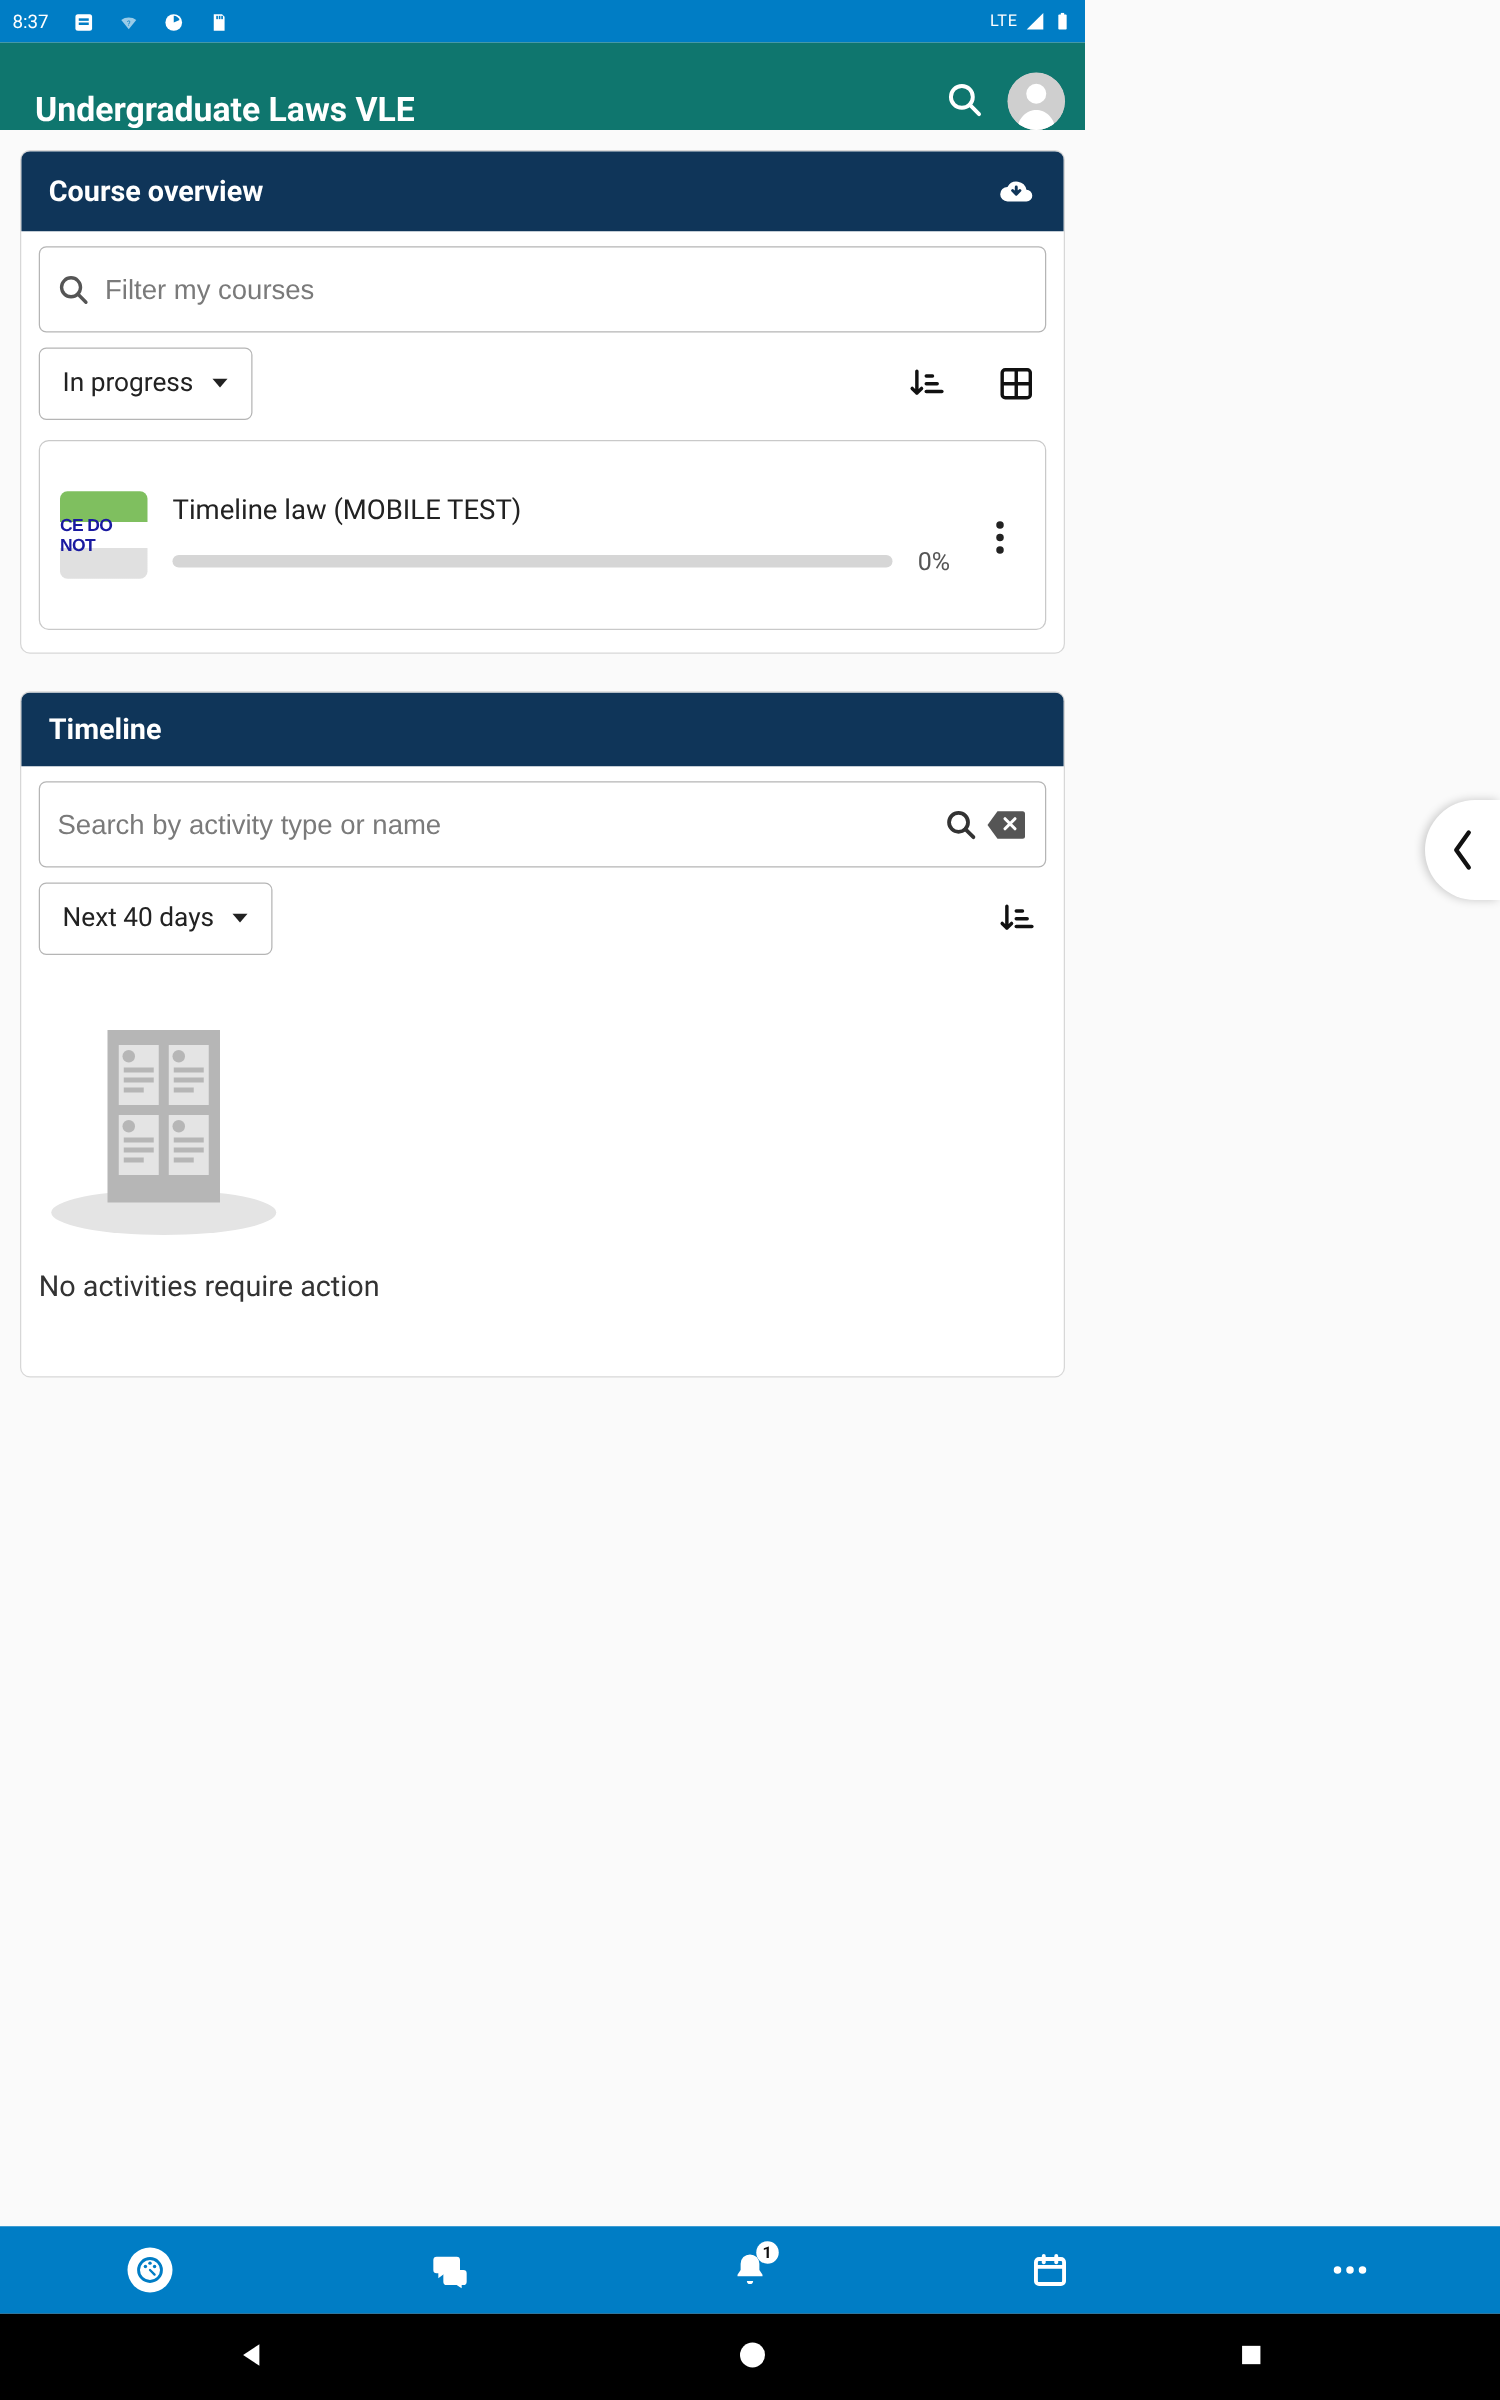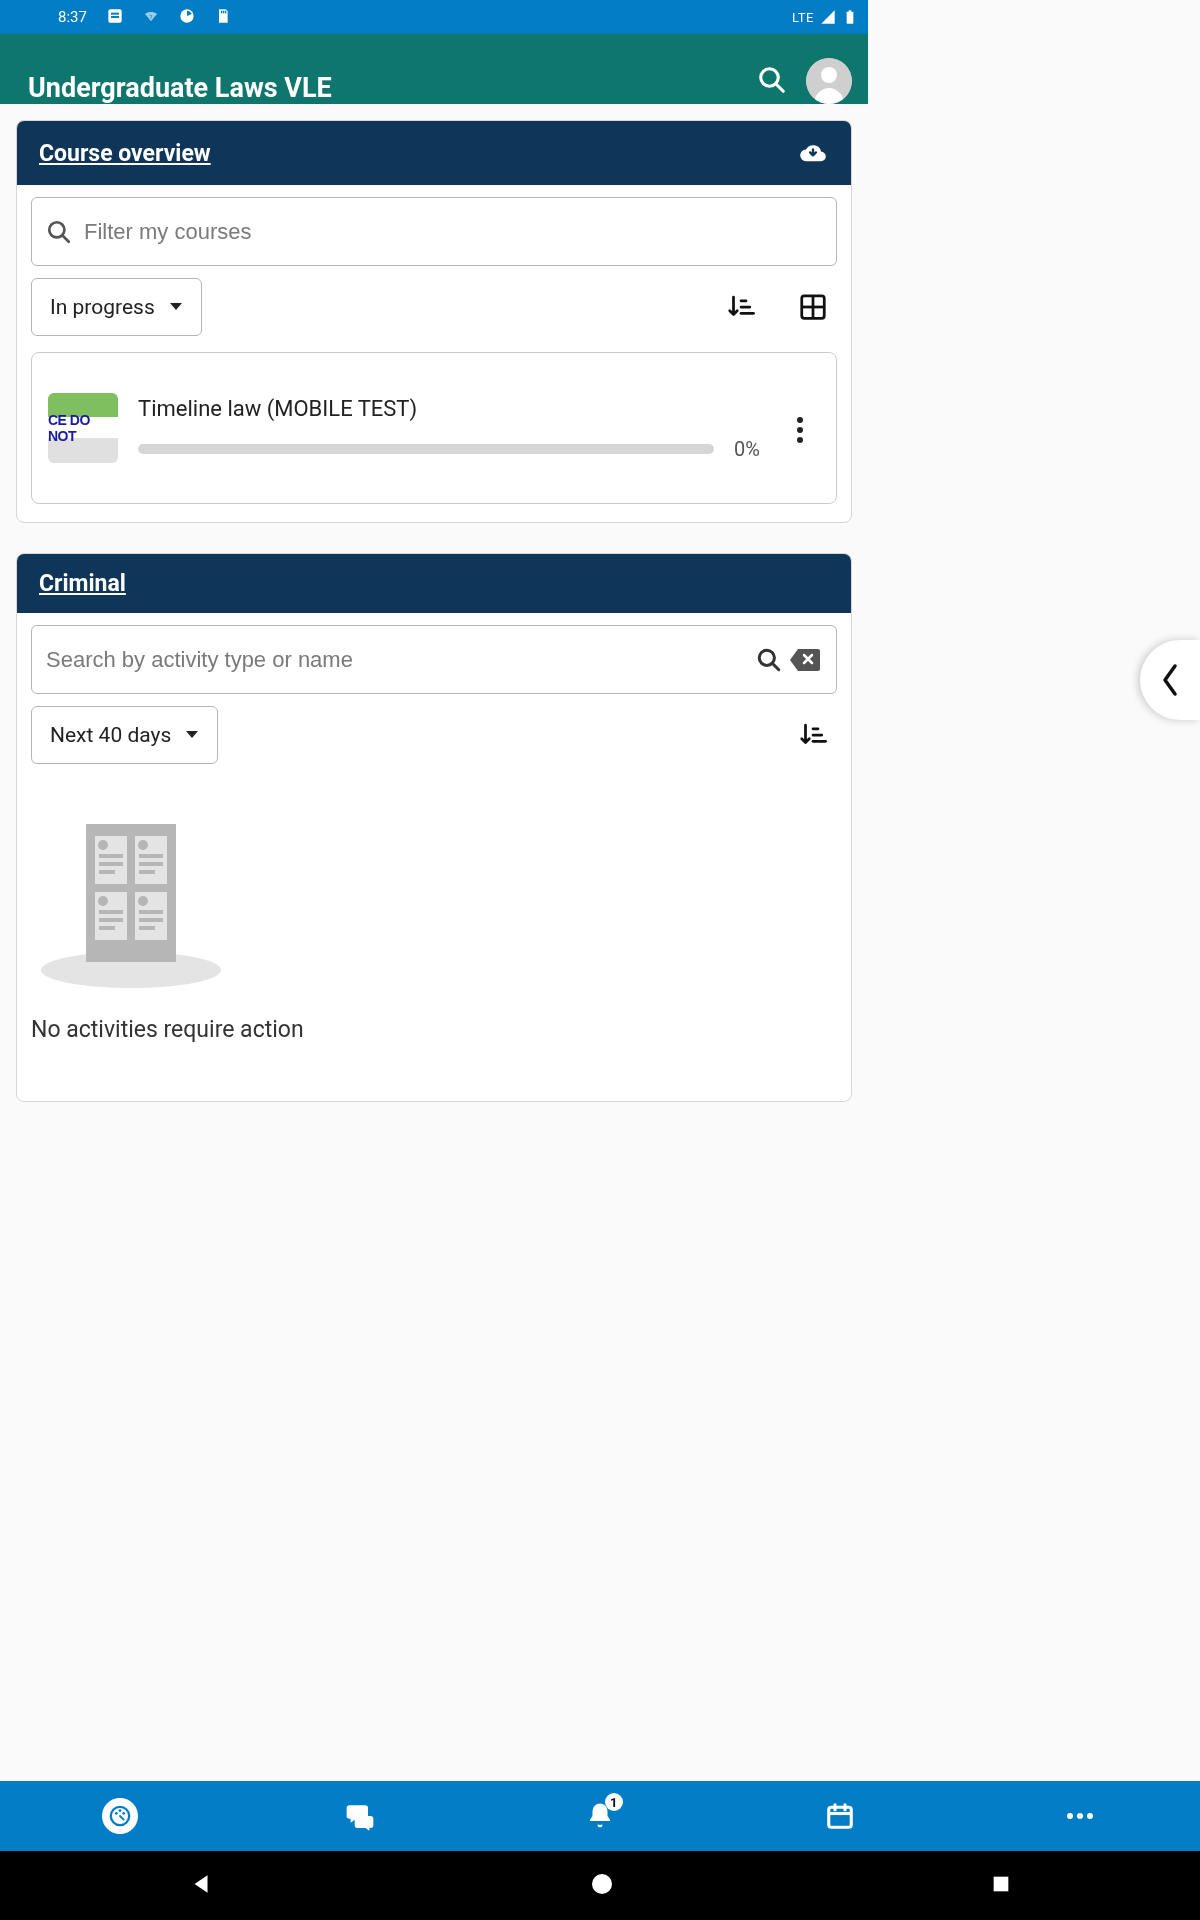--- a/index.html
+++ b/index.html
@@ -1,29 +1,29 @@
 <!DOCTYPE html>
 <html><head>
 <meta charset="utf-8">
 <style>
   * { box-sizing: border-box; margin: 0; padding: 0; }
   html, body { width: 868px; height: 1389px; font-family: -apple-system, Roboto, "Helvetica Neue", Arial, sans-serif; background: #fafafa; overflow: hidden; }
   .status-bar { height: 34px; background: #007dc5; color: #fff; display: flex; align-items: center; padding: 0 10px; font-size: 15px; }
-  .status-left { display: flex; align-items: flex-start; gap: 20px; margin-left: 48px; }
+  .status-left { display: flex; align-items: flex-end; gap: 20px; }
   .status-right { margin-left: auto; display: flex; align-items: center; gap: 6px; font-size: 13px; letter-spacing: 0.5px; }
   .status-icon { width: 16px; height: 16px; fill: #fff; }
   .app-header { height: 70px; background: #0f766e; color: #fff; display: flex; align-items: flex-end; padding: 0 16px 0 28px; }
   .app-title { font-size: 27px; font-weight: 700; flex: 1; }
   .header-action { width: 48px; height: 48px; display: flex; align-items: center; justify-content: center; cursor: pointer; }
   .avatar { width: 46px; height: 46px; border-radius: 50%; background: #c8c8c8; display: flex; align-items: center; justify-content: center; margin-left: 10px; overflow:hidden; }
   .avatar svg { width: 46px; height: 46px; }
   .content { padding: 16px; }
   .card { background: #fff; border: 1px solid #d7d7d7; border-radius: 8px; overflow: hidden; margin-bottom: 30px; }
   .card-header { background: #0f3559; color: #fff; padding: 16px 22px; display: flex; align-items: center; }
-  .card-header-title { font-size: 23px; font-weight: 700; flex: 1; text-decoration: underline; }
+  .card-header-title { font-size: 23px; font-weight: 700; flex: 1; }
   .card-header-action { width: 32px; height: 32px; display:flex; align-items:center; justify-content:center; cursor:pointer; }
   .card-body { padding: 12px 14px 18px 14px; }
   .search-box { border: 1px solid #b5b5b5; border-radius: 6px; height: 69px; display: flex; align-items: center; padding: 0 14px; gap: 12px; margin-bottom: 12px; position:relative; }
   .search-box input { border: none; outline: none; font-size: 22px; color: #333; flex: 1; background: transparent; }
   .search-box input::placeholder { color: #7a7a7a; }
   .search-icon { width: 26px; height: 26px; fill: #555; }
   .filter-row { display: flex; align-items: center; gap: 24px; margin-bottom: 16px; }
   .dropdown-btn { border: 1px solid #b5b5b5; border-radius: 6px; height: 58px; padding: 0 18px; display: flex; align-items: center; gap: 14px; font-size: 21px; color: #222; background: #fff; cursor: pointer; }
   .spacer-flex { flex: 1; }
   .icon-btn { width: 48px; height: 48px; display: flex; align-items: center; justify-content: center; cursor: pointer; }
@@ -166,21 +166,21 @@
               <circle cx="4" cy="14" r="3" fill="#222"></circle>
               <circle cx="4" cy="24" r="3" fill="#222"></circle>
             </svg>
         </div>
       </div>
     </div>
   </div>
 
   <div class="card">
     <div class="card-header">
-      <div class="card-header-title">Criminal</div>
+      <div class="card-header-title">Timeline</div>
     </div>
     <div class="card-body">
       <div class="search-box">
         <input type="text" placeholder="Search by activity type or name" style="">
         <div class="ts-search-extra">
           <svg class="search-icon" width="30" height="30" viewBox="0 0 24 24">
               <circle cx="10" cy="10" r="7" fill="none" stroke="#333" stroke-width="2.8"></circle>
               <line x1="15" y1="15" x2="21" y2="21" stroke="#333" stroke-width="2.8" stroke-linecap="round"></line>
             </svg>
           <svg class="clear-btn" viewBox="0 0 34 26">

